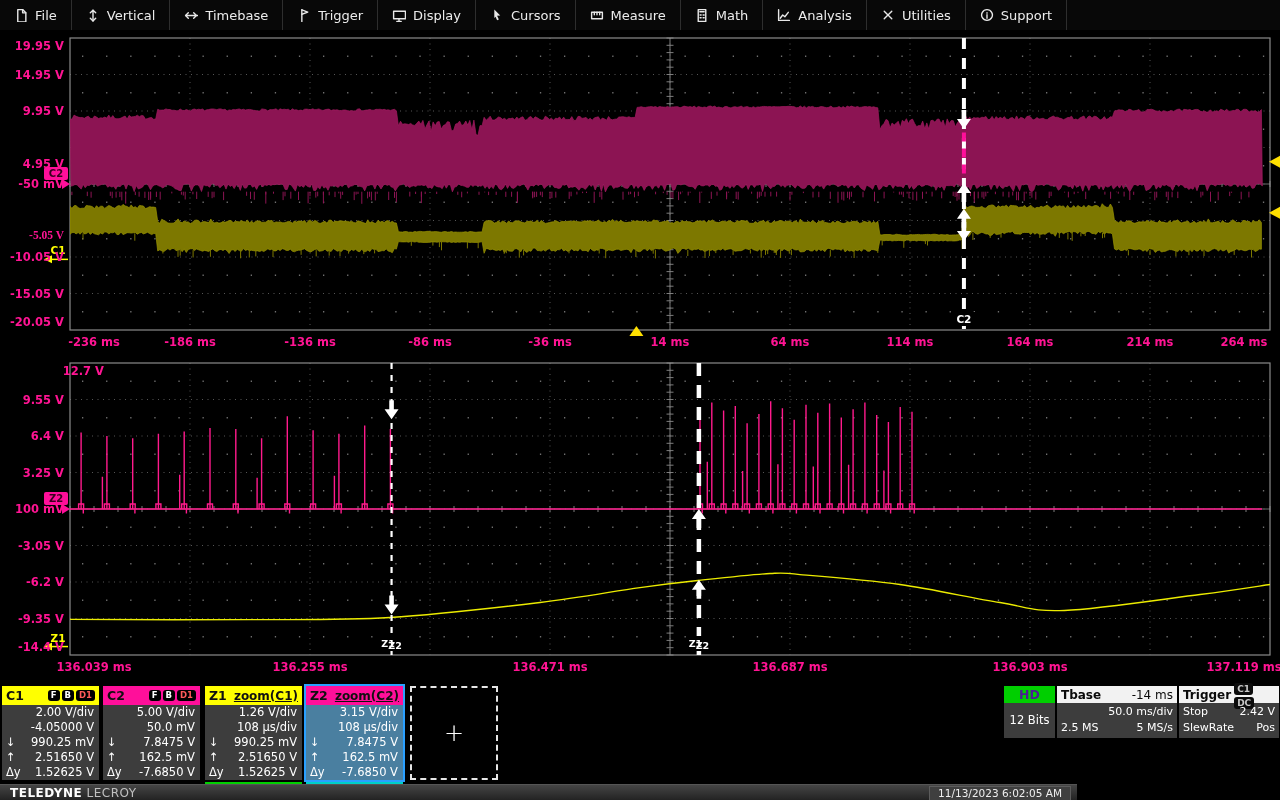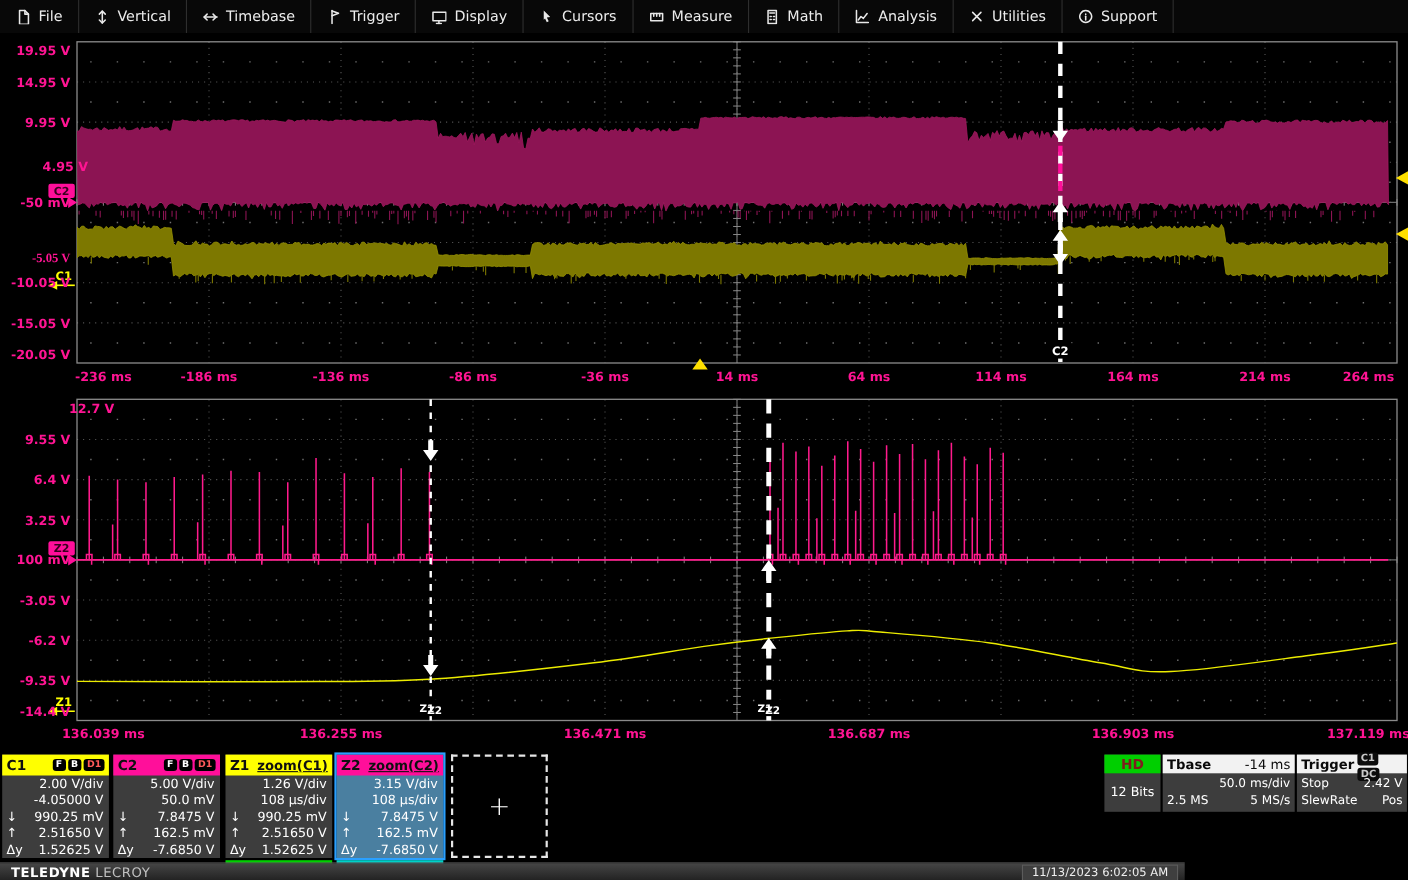--- a/index.html
+++ b/index.html
@@ -37,21 +37,21 @@
   .desc-row .ic{width:18px;color:#fff;}
   .underline{position:absolute;top:99px;height:3px;width:97px;}
 
   #addbox{position:absolute;left:410px;top:3px;width:88px;height:94px;background:#000;
     border:2px dashed #e6e6e6;box-sizing:border-box;color:#fff;display:flex;
     align-items:center;justify-content:center;font-size:24px;font-weight:200;cursor:default;}
 
   
   .sbox{position:absolute;top:3px;background:#3d3d3d;}
   #hdbox{left:1004px;width:51px;height:52px;}
-  #hdbox .hd-head{height:17px;text-align:center;font-weight:bold;font-size:12.5px;color:#7f1d1d;line-height:17px;}
+  #hdbox .hd-head{height:17px;text-align:center;font-weight:bold;font-size:12.5px;color:#4c1d95;line-height:17px;}
   #hdbox .hd-body{color:#fff;font-size:11.5px;text-align:center;line-height:34px;}
   #tbbox{left:1057px;width:120px;height:52px;}
   #trbox{left:1179px;width:100px;height:52px;}
   .whead{height:17px;background:#f2f2f2;color:#0a0a0a;display:flex;align-items:center;
     justify-content:space-between;padding:0 4px;font-size:12px;}
   .whead .wt{font-weight:bold;}
   .wbody{color:#fff;font-size:11px;padding:1px 4px;}
   .wrow{display:flex;justify-content:space-between;line-height:16px;}
   .wrow.right{justify-content:flex-end;}
   .tbadge{background:#0c0c0c;border-radius:3px;color:#c8c8c8;font-size:9px;font-weight:bold;
@@ -297,21 +297,21 @@
           <polygon points="44,616.5714285714286 52,612.5714285714286 52,620.5714285714286" fill="#ffff00"></polygon>
         </g>
         <polygon points="636.4,296 629.4,306 643.4,306" fill="#ffe000"></polygon>
         <polygon points="1280,125.73500000000001 1269,131.735 1280,137.735" fill="#ffe000"></polygon>
         <polygon points="1280,176.835 1269,182.835 1280,188.835" fill="#ffe000"></polygon>
       </svg>
     <div id="labels">
         <span class="ylab" style="top: 9px;">19.95 V</span>
         <span class="ylab" style="top: 37.5px;">14.95 V</span>
         <span class="ylab" style="top: 74px;">9.95 V</span>
-        <span class="ylab" style="top: 114px; padding-left: 16px;">4.95 V</span>
+        <span class="ylab" style="top: 127px;">4.95 V</span>
         <span class="ylab" style="top: 147px;">-50 mV</span>
         <span class="ylab" style="top: 198px; font-family: Liberation Serif, serif;">-5.05 V</span>
         <span class="ylab" style="top: 220px;">-10.05 V</span>
         <span class="ylab" style="top: 256.5px;">-15.05 V</span>
         <span class="ylab" style="top: 285px;">-20.05 V</span>
         <span class="xlab" style="left: 94px; top: 305px;">-236 ms</span>
         <span class="xlab" style="left: 190px; top: 305px;">-186 ms</span>
         <span class="xlab" style="left: 310px; top: 305px;">-136 ms</span>
         <span class="xlab" style="left: 430px; top: 305px;">-86 ms</span>
         <span class="xlab" style="left: 550px; top: 305px;">-36 ms</span>

